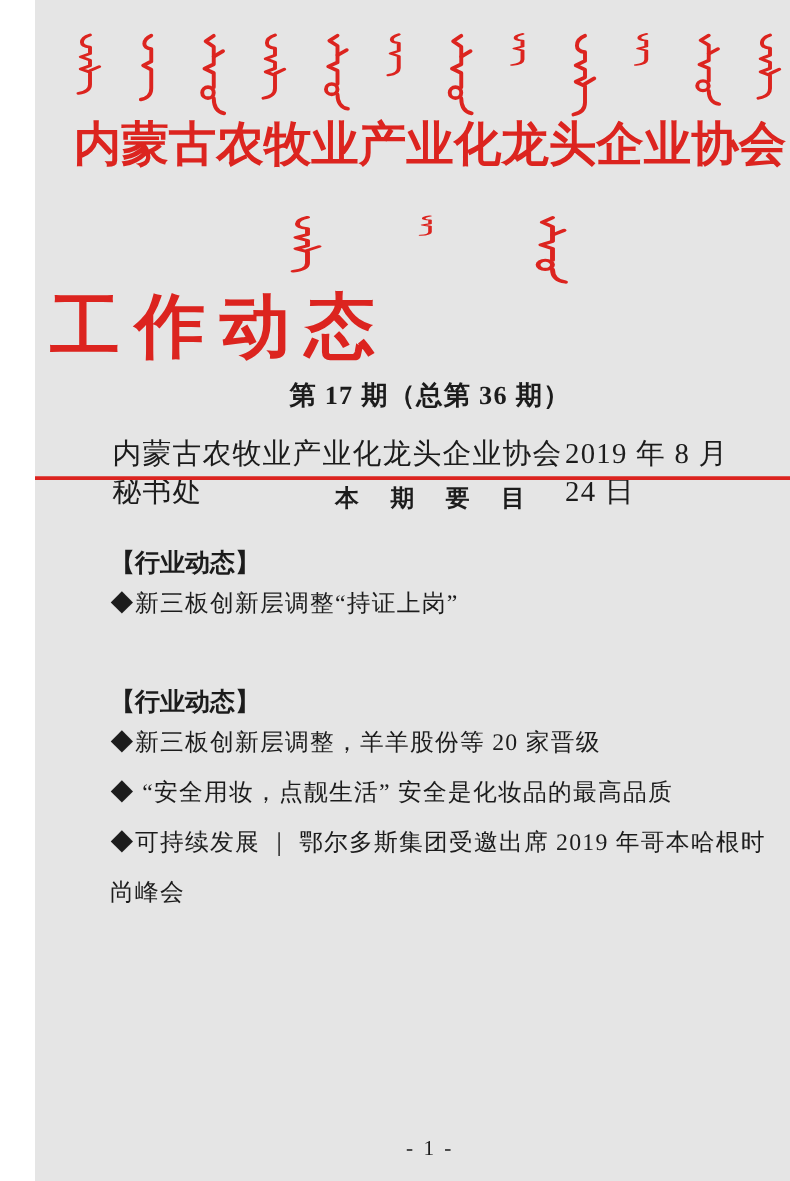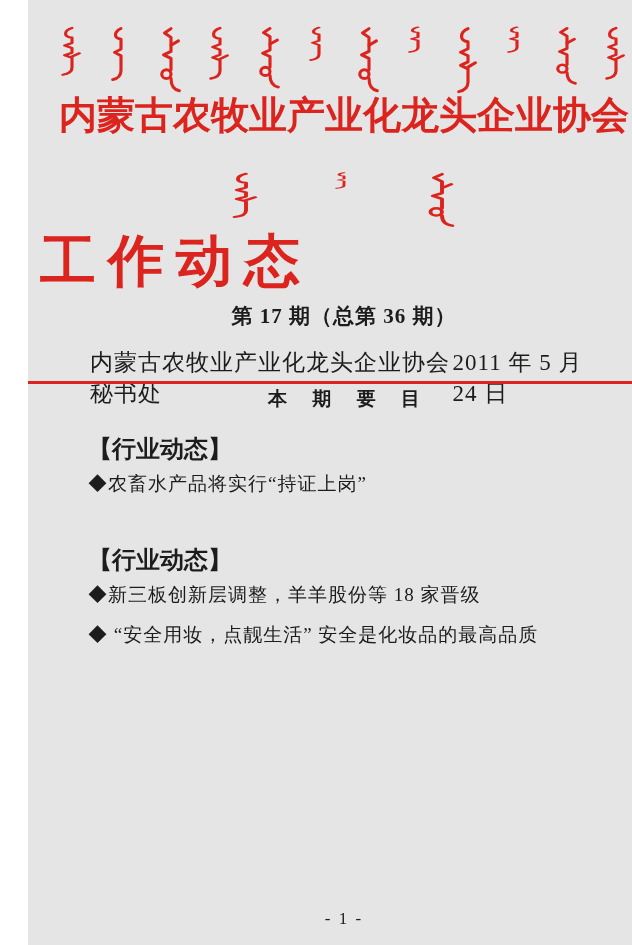--- a/index.html
+++ b/index.html
@@ -44,22 +44,22 @@
     position:absolute; top:381px; left:0; width:632px; height:3px;
     background:var(--red);
   }
   .toc-heading {
     position:absolute; top:386px; left:0; width:100%;
     text-align:center; font-family:"Liberation Sans", sans-serif;
     font-size:19px; font-weight:bold; letter-spacing:10px; text-indent:10px;
   }
   .toc-body { position:absolute; top:438px; left:60px; right:38px; }
   .section-title {
-    font-family:Liberation Mono, monospace;
-    font-size:24px; font-weight:bold; line-height:26px;
+    font-family:Liberation Sans, sans-serif;
+    font-size:20px; font-weight:bold; line-height:26px;
   }
   .section-title.s2 { margin-top:45px; }
   .toc-item {
     font-size:19px; line-height:40px; letter-spacing:1px;
     white-space:pre-line;
   }
   .footer {
     position:absolute; bottom:16px; left:0; width:100%;
     text-align:center; font-size:17px; letter-spacing:2px;
   }
@@ -139,31 +139,33 @@
         <use href="#mgC"></use>
       </svg>
   </div>
 
   <div class="bulletin-title">工作动态</div>
 
   <div class="issue-line">第 17 期（总第 36 期）</div>
 
   <div class="pub-row">
     <span>内蒙古农牧业产业化龙头企业协会秘书处</span>
-    <span>2011 年 5 月 24 日</span>
+    <span>2019 年 8 月 24 日</span>
   </div>
 
   <div class="red-rule"></div>
 
   <div class="toc-heading">本 期 要 目</div>
 
   <div class="toc-body">
     <div class="section-title">【行业动态】</div>
-    <div class="toc-item">◆农畜水产品将实行“持证上岗”</div>
+    <div class="toc-item">◆新三板创新层调整“持证上岗”</div>
 
     <div class="section-title s2">【行业动态】</div>
-    <div class="toc-item">◆新三板创新层调整，羊羊股份等 18 家晋级</div>
+    <div class="toc-item">◆新三板创新层调整，羊羊股份等 20 家晋级</div>
     <div class="toc-item">◆ “安全用妆，点靓生活” 安全是化妆品的最高品质</div>
+    <div class="toc-item">◆可持续发展 ｜ 鄂尔多斯集团受邀出席 2019 年哥本哈根时
+尚峰会</div>
   </div>
 
   <div class="footer">- 1 -</div>
 
 </div>
 
 </body></html>

